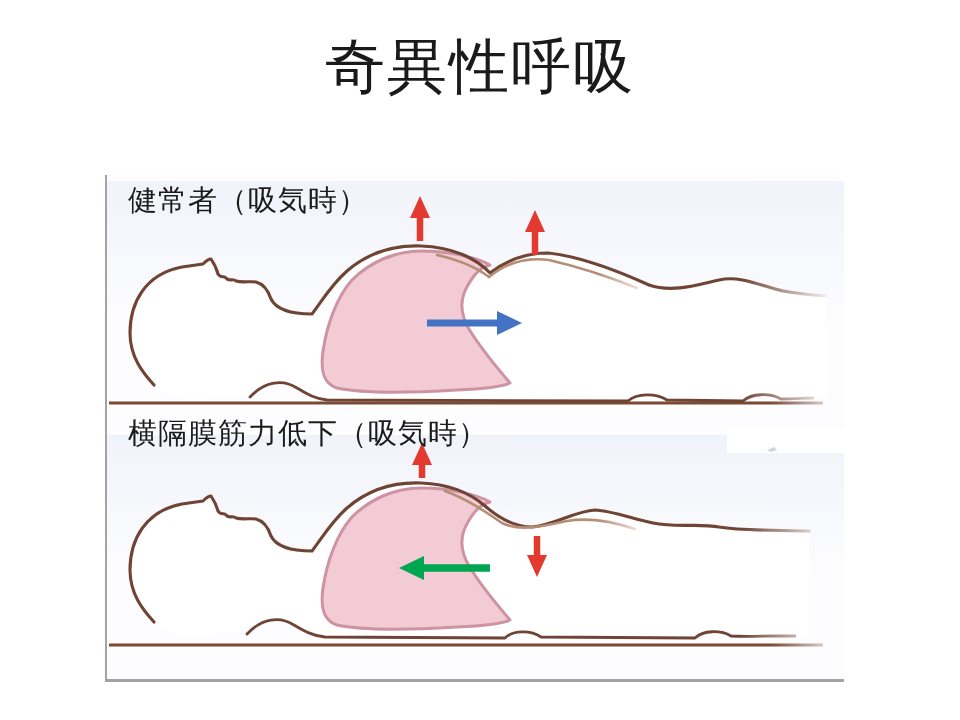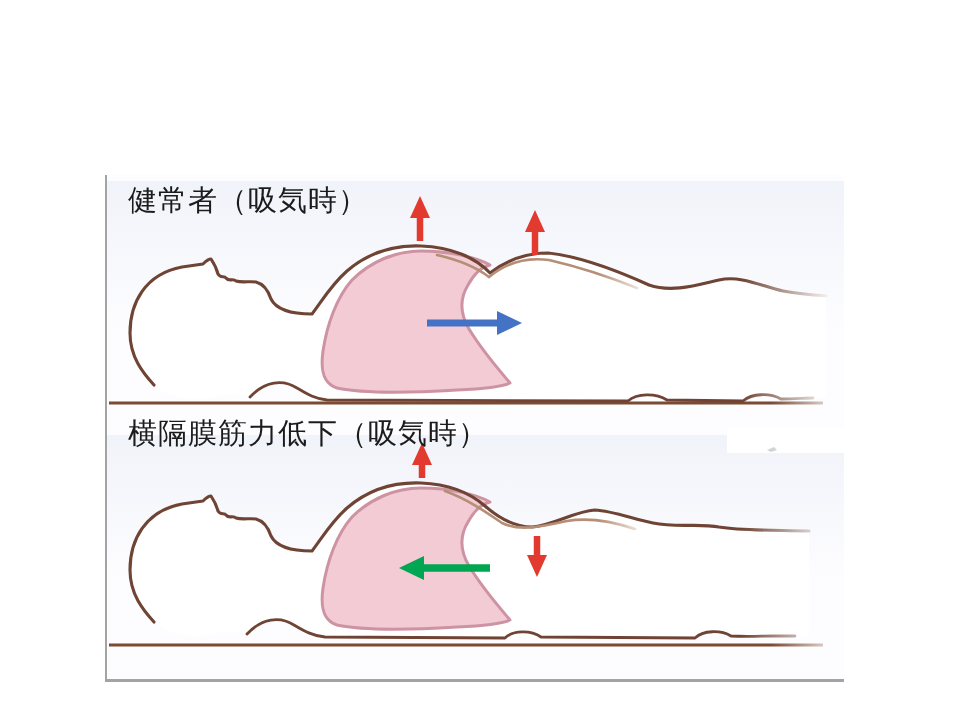--- a/index.html
+++ b/index.html
@@ -45,20 +45,21 @@
   .greenshaft{fill:none;stroke:var(--green-arrow);stroke-width:7.5;}
   .greenhead{fill:var(--green-arrow);stroke:none;}
   .patch{fill:#ffffff;}
   .erasemark{fill:#9aa0a6;opacity:.45;}
 </style>
 </head>
 <body>
 
 <div class="slide">
 
+  <div class="slide-title">奇異性呼吸</div>
 
   <div class="figure-box">
     <div class="tint tint-top"></div>
     <div class="tint tint-bottom"></div>
 
     <svg class="figure-svg" viewBox="0 0 737 504" aria-hidden="true">
       <defs>
         <linearGradient id="fadeBrown" gradientUnits="userSpaceOnUse" x1="0" y1="0" x2="738" y2="0">
           <stop offset="0" stop-color="#6f4434"></stop>
           <stop offset="0.86" stop-color="#6f4434"></stop>

